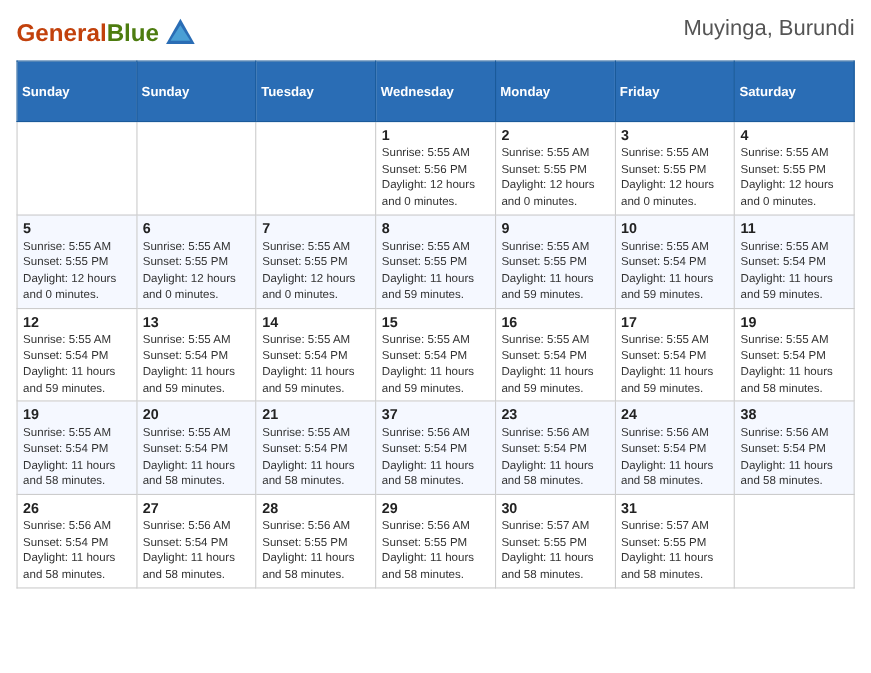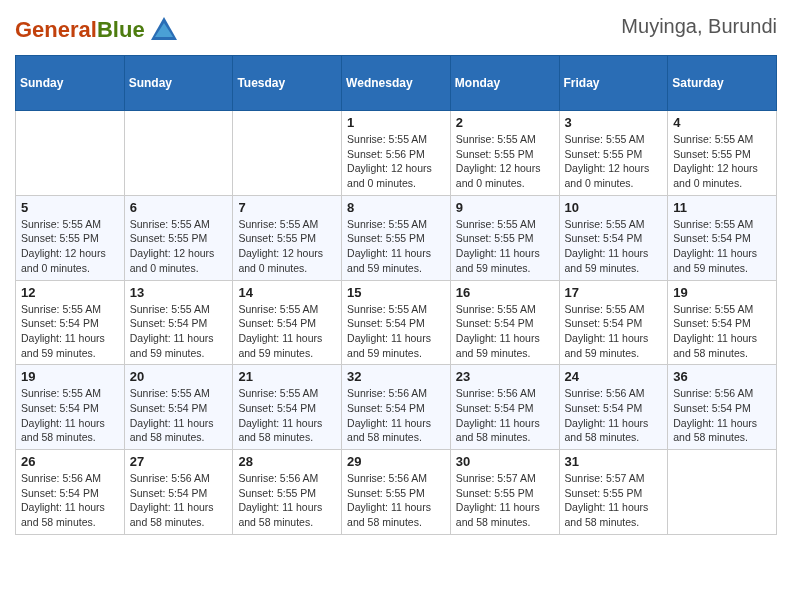--- a/index.html
+++ b/index.html
@@ -267,42 +267,42 @@
 and 58 minutes.</div>
         </td>
         <td>
           <div class="day-number">21</div>
           <div class="day-info" style="white-space: pre-line;">Sunrise: 5:55 AM
 Sunset: 5:54 PM
 Daylight: 11 hours
 and 58 minutes.</div>
         </td>
         <td>
-          <div class="day-number">32</div>
+          <div class="day-number">37</div>
           <div class="day-info" style="white-space: pre-line;">Sunrise: 5:56 AM
 Sunset: 5:54 PM
 Daylight: 11 hours
 and 58 minutes.</div>
         </td>
         <td>
           <div class="day-number">23</div>
           <div class="day-info" style="white-space: pre-line;">Sunrise: 5:56 AM
 Sunset: 5:54 PM
 Daylight: 11 hours
 and 58 minutes.</div>
         </td>
         <td>
           <div class="day-number">24</div>
           <div class="day-info" style="white-space: pre-line;">Sunrise: 5:56 AM
 Sunset: 5:54 PM
 Daylight: 11 hours
 and 58 minutes.</div>
         </td>
         <td>
-          <div class="day-number">36</div>
+          <div class="day-number">38</div>
           <div class="day-info" style="white-space: pre-line;">Sunrise: 5:56 AM
 Sunset: 5:54 PM
 Daylight: 11 hours
 and 58 minutes.</div>
         </td>
       </tr>
       <tr>
         <td>
           <div class="day-number">26</div>
           <div class="day-info" style="white-space: pre-line;">Sunrise: 5:56 AM

